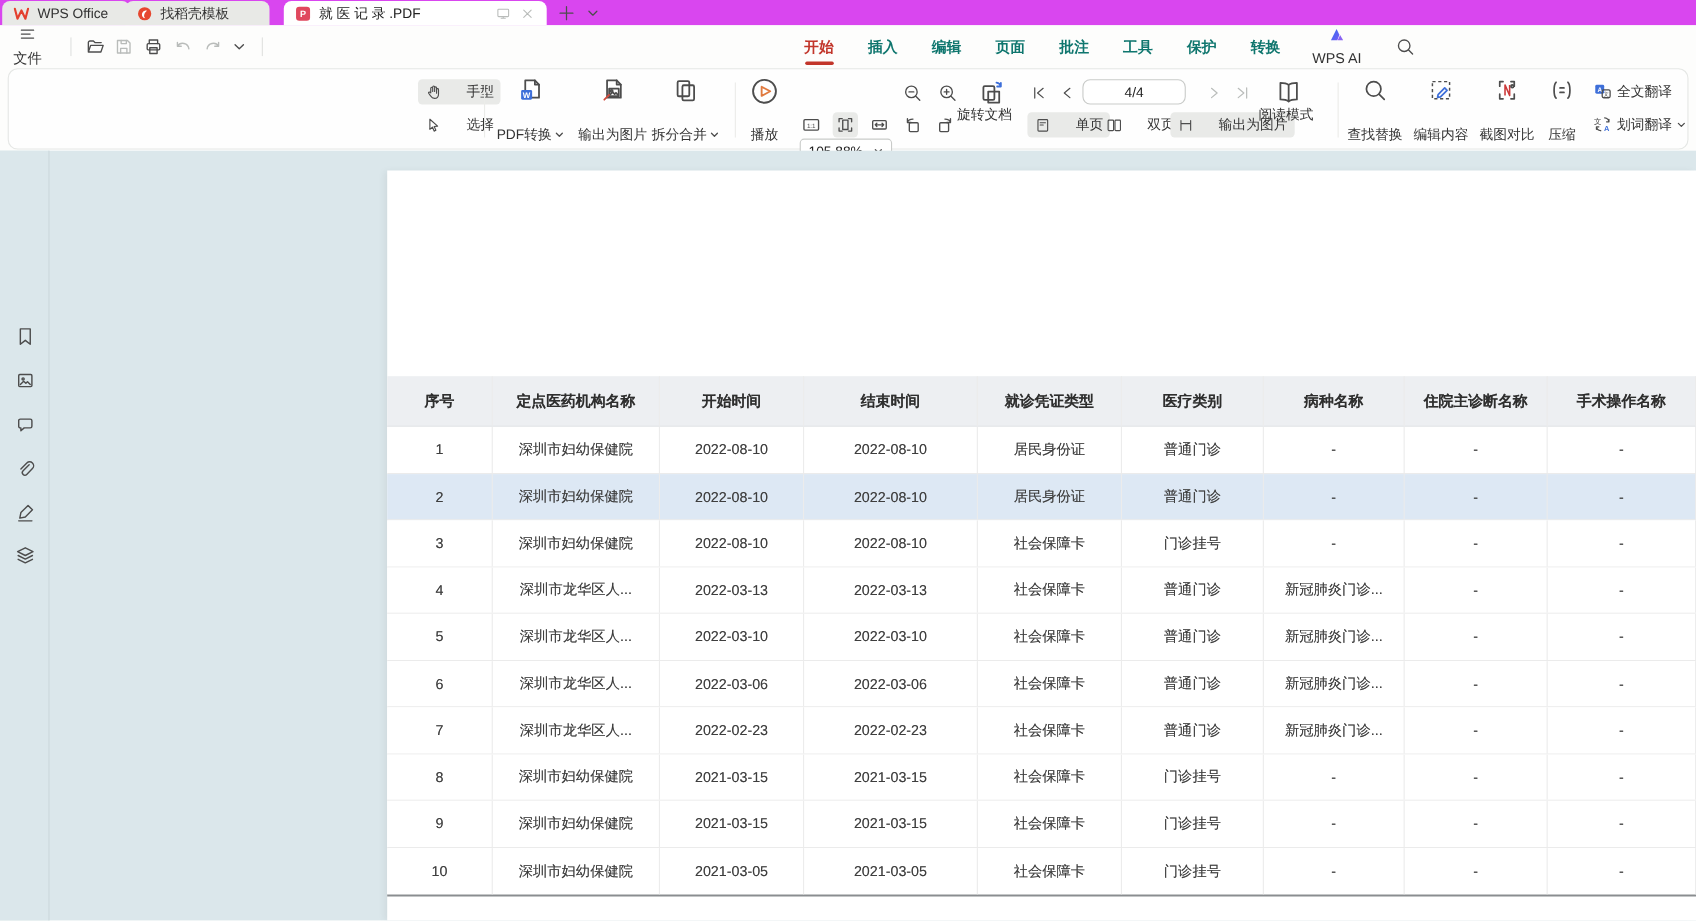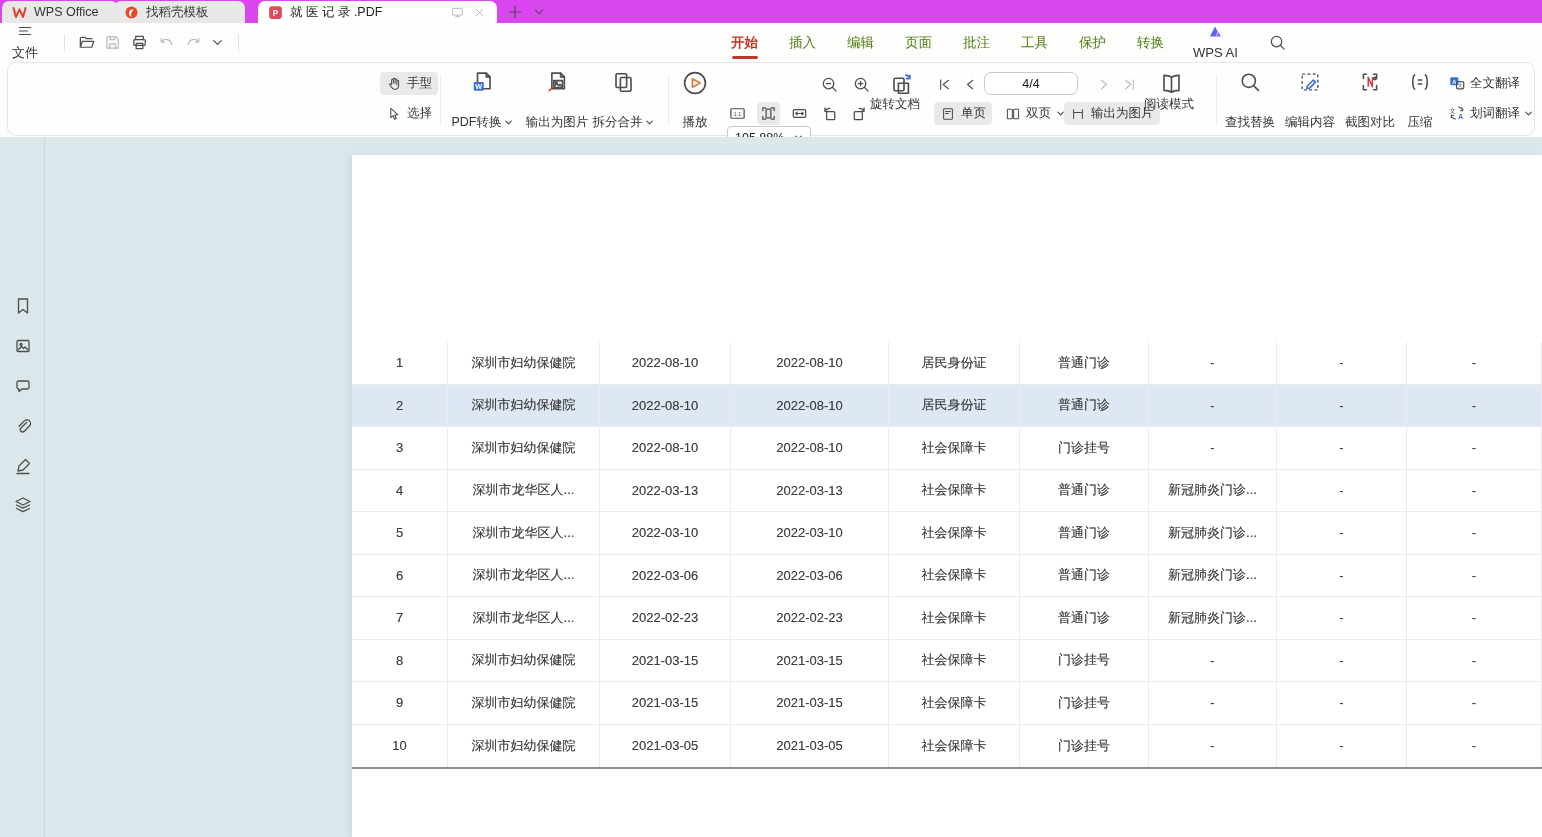--- a/index.html
+++ b/index.html
@@ -22,28 +22,28 @@
   .s{stroke:var(--ink);stroke-width:1.3;fill:none;stroke-linecap:round;stroke-linejoin:round;}
   .sd{stroke:var(--dis);stroke-width:1.3;fill:none;stroke-linecap:round;stroke-linejoin:round;}
   .sb{stroke:var(--blue);stroke-width:1.3;fill:none;stroke-linecap:round;stroke-linejoin:round;}
 
   
   .menubar{position:absolute;left:0;top:23px;width:100%;height:39px;background:#fdfdfc;}
   .mb-item{position:absolute;top:0;height:39px;display:flex;align-items:center;gap:5px;font-size:13px;color:#333;flex-direction:column;}
   .qdiv{position:absolute;top:11px;width:1px;height:17px;background:#e0e2df;}
   .qbtn{position:absolute;top:10px;width:19px;height:19px;display:flex;align-items:center;justify-content:center;}
   .menus{position:absolute;left:731px;top:0;height:39px;display:flex;align-items:center;gap:31px;}
-  .mitem{position:relative;font-size:13.5px;color:#4d7c0f;white-space:nowrap;}
+  .mitem{position:relative;font-size:13.5px;color:#0f766e;white-space:nowrap;font-weight:bold;}
   .mitem.active{color:var(--red);font-weight:700;}
   .mitem.active::after{content:'';position:absolute;left:50%;transform:translateX(-50%);bottom:-7px;width:26px;height:3px;border-radius:2px;background:var(--red);}
 
   
   .ribbon{position:absolute;left:7px;top:62px;width:1528px;height:74px;background:#fefefe;
           border:1px solid #e5e7e5;border-radius:9px;}
-  .pill{position:absolute;display:flex;align-items:center;gap:5px;height:23px;padding:0 6px;
+  .pill{position:absolute;display:flex;align-items:center;gap:22px;height:23px;padding:0 6px;
         border-radius:4px;font-size:12.5px;color:#333;white-space:nowrap;}
   .pill.sel{background:var(--pill);}
   .bigbtn{position:absolute;top:7px;height:60px;display:flex;flex-direction:column;align-items:center;
           justify-content:space-between;font-size:12.5px;color:#333;}
   .bigbtn .lab{display:flex;align-items:center;gap:2px;height:16px;white-space:nowrap;}
   .tool{position:absolute;width:23px;height:23px;display:flex;align-items:center;justify-content:center;border-radius:4px;}
   .tool.sel{background:var(--pill);}
   .vdiv{position:absolute;top:12px;width:1px;height:50px;background:#ebece9;}
   .zoombox{position:absolute;left:719px;top:15px;width:84px;height:23px;border:1px solid #c9cbc9;border-radius:4px;
            display:flex;align-items:center;justify-content:space-between;padding:0 7px;font-size:12.5px;color:#222;background:#fff;margin-top:48px;}
@@ -474,20 +474,31 @@
     <div class="ric" style="top:358px">
       <svg viewBox="0 0 20 20">
           <path d="M10 3l7 3.5L10 10 3 6.5z" class="s"></path>
           <path d="M3.5 10L10 13.2 16.5 10M3.5 13.5L10 16.7l6.5-3.2" class="s"></path>
         </svg>
     </div>
   </div>
 
   <div class="page">
     <div class="tbl">
+        <div class="tr head">
+          <div class="th" style="width: 96px;">序号</div>
+          <div class="th" style="width: 152px;">定点医药机构名称</div>
+          <div class="th" style="width: 131px;">开始时间</div>
+          <div class="th" style="width: 158px;">结束时间</div>
+          <div class="th" style="width: 131px;">就诊凭证类型</div>
+          <div class="th" style="width: 129px;">医疗类别</div>
+          <div class="th" style="width: 128px;">病种名称</div>
+          <div class="th" style="width: 130px;">住院主诊断名称</div>
+          <div class="th" style="width: 135px;">手术操作名称</div>
+        </div>
         <div class="tr">
           <div class="td" style="width: 96px;">1</div>
           <div class="td" style="width: 152px;">深圳市妇幼保健院</div>
           <div class="td" style="width: 131px;">2022-08-10</div>
           <div class="td" style="width: 158px;">2022-08-10</div>
           <div class="td" style="width: 131px;">居民身份证</div>
           <div class="td" style="width: 129px;">普通门诊</div>
           <div class="td" style="width: 128px;">-</div>
           <div class="td" style="width: 130px;">-</div>
           <div class="td" style="width: 135px;">-</div>

